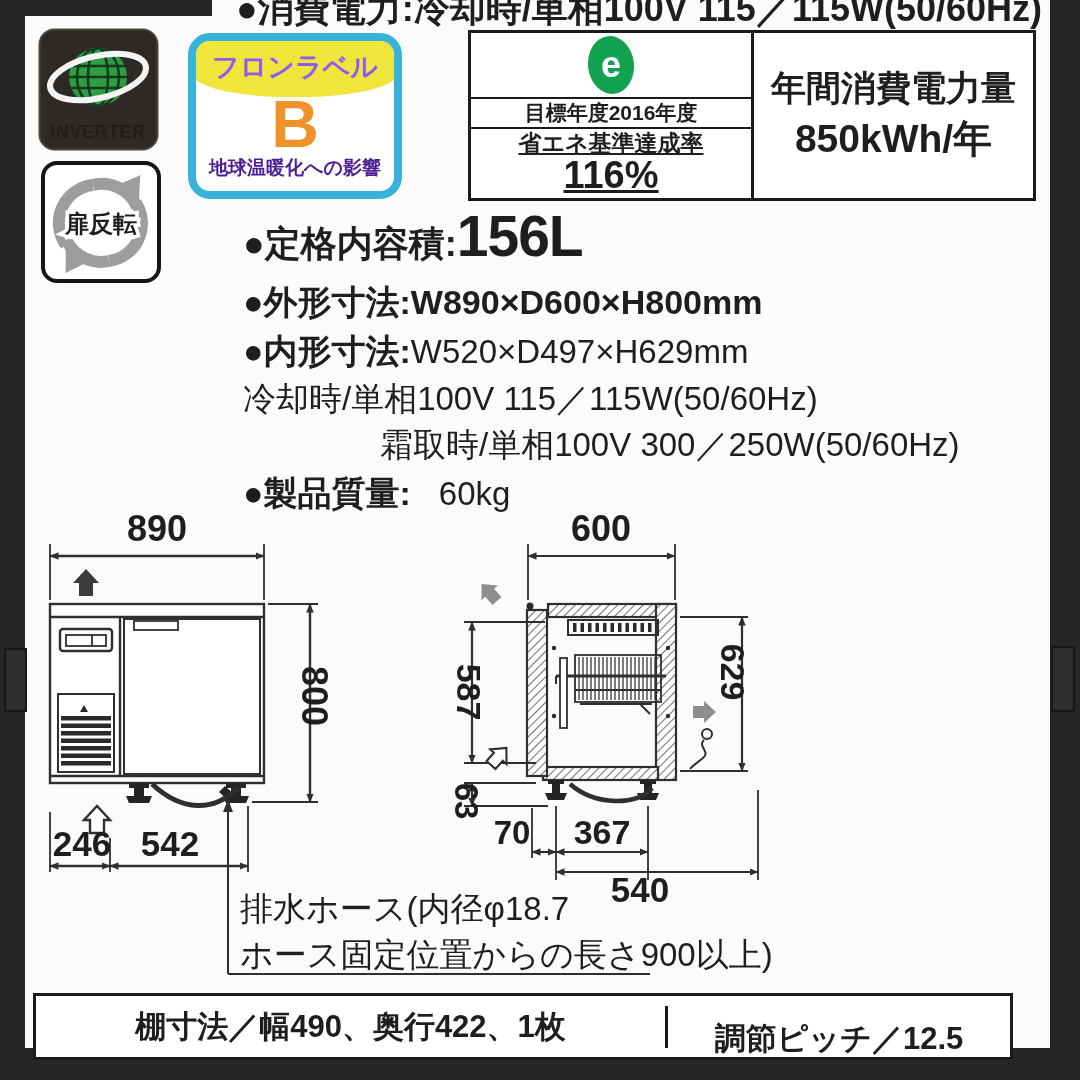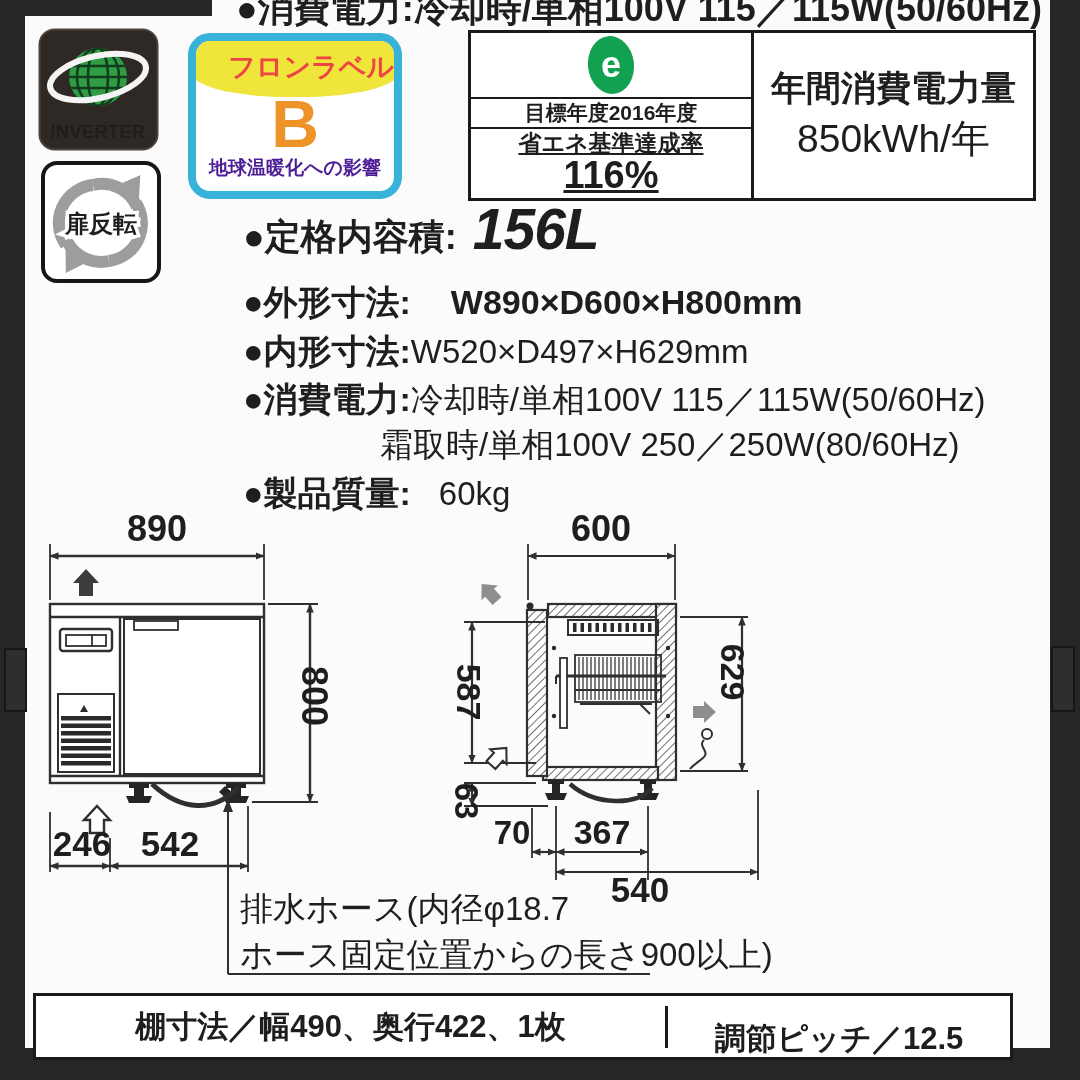--- a/index.html
+++ b/index.html
@@ -10,48 +10,48 @@
   .ink{color:#1e1e1e;}
   
   .cutline{left:236px;top:-15px;font-size:36px;font-weight:600;letter-spacing:0px;white-space:nowrap;}
   
   .inverter-badge{left:38px;top:28px;width:121px;height:123px;}
   .door-badge{left:41px;top:161px;width:120px;height:122px;}
   .freon-badge{left:188px;top:33px;width:214px;height:166px;border:8px solid #38b2d8;border-radius:22px;
                background:#fff;box-sizing:border-box;overflow:hidden;}
   .freon-band{position:absolute;left:-6px;top:-2px;width:210px;height:58px;background:#efe53b;
               border-radius:0 0 46% 46% / 0 0 26px 26px;}
-  .freon-title{position:absolute;left:0;top:8px;width:198px;text-align:right;font-size:27px;font-weight:700;color:#ef4444;}
+  .freon-title{position:absolute;left:0;top:8px;width:198px;text-align:center;font-size:27px;font-weight:700;color:#8b5cf6;}
   .freon-grade{position:absolute;left:0;top:50px;width:198px;text-align:center;font-size:66px;font-weight:800;color:#ee9327;line-height:1;}
   .freon-caption{position:absolute;left:0;bottom:10px;width:198px;text-align:center;font-size:19px;font-weight:700;color:#4c1d95;}
   
   .energy-box{left:468px;top:30px;width:568px;height:171px;border:3.5px solid #1a1a1a;background:#fff;
               box-sizing:border-box;display:flex;}
   .energy-left{width:280px;border-right:3px solid #1a1a1a;display:flex;flex-direction:column;}
   .energy-logo-row{height:64px;border-bottom:2.5px solid #1a1a1a;display:flex;align-items:center;justify-content:center;}
   .e-logo{width:46px;height:58px;background:#12a150;border-radius:50%;display:flex;align-items:center;justify-content:center;
           transform:rotate(-6deg);}
   .e-logo span{color:#fff;font-size:36px;font-weight:800;line-height:1;transform:rotate(6deg);}
   .energy-year-row{height:28px;border-bottom:2.5px solid #1a1a1a;display:flex;align-items:center;justify-content:center;
                    font-size:21px;font-weight:600;}
   .energy-ach-row{flex:1;display:flex;flex-direction:column;align-items:center;justify-content:center;text-decoration:underline;}
   .energy-ach-label{font-size:23px;font-weight:600;line-height:1.05;}
   .energy-ach-value{font-size:38px;font-weight:600;line-height:1.05;}
   .energy-right{flex:1;display:flex;flex-direction:column;align-items:center;justify-content:center;}
   .energy-annual-label{font-size:35px;font-weight:600;}
-  .energy-annual-value{font-size:39px;font-weight:400;}
+  .energy-annual-value{font-size:39px;font-weight:700;}
   
   .spec{white-space:nowrap;display:flex;align-items:baseline;}
   .spec .lab{font-size:34px;font-weight:600;}
   .spec .val{font-size:33px;font-weight:400;}
-  .spec.l1{left:243px;top:201px;gap:16px;}
+  .spec.l1{left:243px;top:208px;}
   .spec.l1 .lab{font-size:36px;}
-  .spec.l1 .val{font-size:57px;font-weight:700;letter-spacing:-1px;line-height:1;font-style:italic;}
+  .spec.l1 .val{font-size:57px;font-weight:700;letter-spacing:-1px;line-height:1;}
   .spec.l2{left:243px;top:280px;}
-  .spec.l2 .val{font-size:34px;font-weight:700;margin-left:40px;}
+  .spec.l2 .val{font-size:34px;font-weight:700;}
   .spec.l3{left:243px;top:329px;}
   .spec.l4{left:243px;top:377px;}
   .spec.l5{left:380px;top:423px;}
   .spec.l6{left:243px;top:471px;gap:28px;}
   
   .drain-note{left:240px;top:886px;font-size:33px;font-weight:400;line-height:1.38;white-space:nowrap;}
   
   .footer-table{left:33px;top:993px;width:980px;height:67px;border:3px solid #1a1a1a;background:#fff;
                 box-sizing:border-box;display:flex;align-items:center;}
   .footer-cell{display:flex;align-items:center;justify-content:center;font-size:31px;font-weight:600;}
@@ -142,25 +142,24 @@
   </div>
   <div class="abs spec l2">
     <span class="lab">●外形寸法:</span>
       <span class="val">W890×D600×H800mm</span>
   </div>
   <div class="abs spec l3">
     <span class="lab">●内形寸法:</span>
       <span class="val">W520×D497×H629mm</span>
   </div>
   <div class="abs spec l4">
-    <span class="lab">●消費電力:</span>
       <span class="val">冷却時/単相100V 115／115W(50/60Hz)</span>
   </div>
   <div class="abs spec l5">
-    <span class="val">霜取時/単相100V 250／250W(80/60Hz)</span>
+    <span class="val">霜取時/単相100V 300／250W(50/60Hz)</span>
   </div>
   <div class="abs spec l6">
     <span class="lab">●製品質量:</span>
       <span class="val">60kg</span>
   </div>
 
   <svg class="abs drawing-svg" viewBox="0 0 1080 1080">
     <defs>
       <marker id="dimarr" markerWidth="10" markerHeight="10" refX="8.5" refY="5" orient="auto-start-reverse" markerUnits="userSpaceOnUse" viewBox="0 0 10 10">
         <path d="M0,1.2 L9,5 L0,8.8 Z" fill="#2f2f2f"></path>

